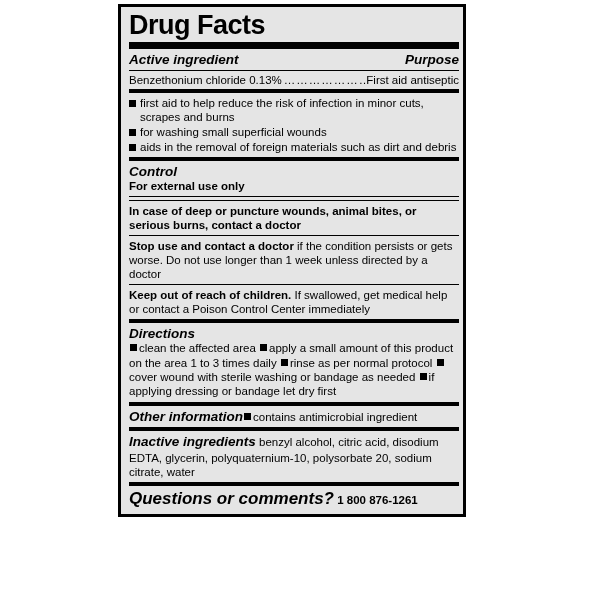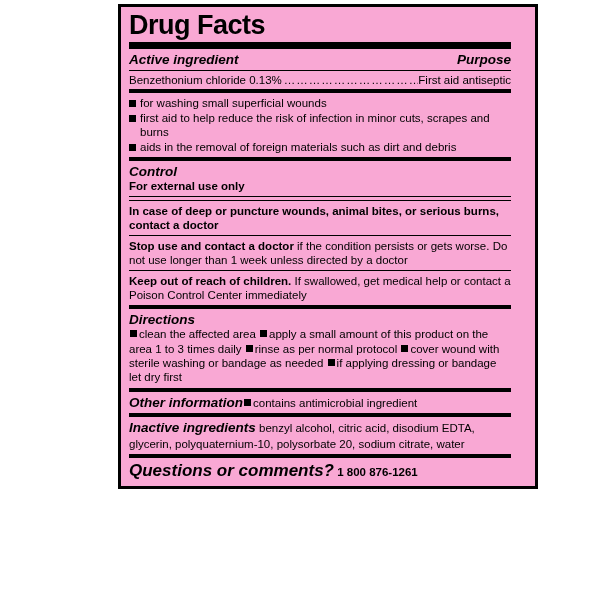--- a/index.html
+++ b/index.html
@@ -7,25 +7,25 @@
     padding: 0;
     background: #ffffff;
     width: 600px;
     height: 600px;
     font-family: "Liberation Sans", sans-serif;
   }
   #label {
     position: absolute;
     left: 118px;
     top: 4px;
-    width: 420px;
-    background: #f9a8d4;
+    width: 348px;
+    background: #e5e5e5;
     border: 3px solid #000000;
     box-sizing: border-box;
-    padding: 4px 24px 4px 8px;
+    padding: 4px 4px 4px 8px;
   }
   .title {
     font-size: 27px;
     font-weight: bold;
     letter-spacing: -0.5px;
     line-height: 1.0;
     margin: 1px 0 3px 0;
     font-family: "Liberation Sans", sans-serif;
   }
   .rule-thick {
@@ -147,22 +147,22 @@
       <span class="ai-left">Benzethonium chloride 0.13%</span>
       <span class="dots">……………………………………………………</span>
       <span class="ai-right">First aid antiseptic</span>
     </div>
   </div>
 
   <div class="rule-med"></div>
 
   <div class="sec">
     <ul class="bullets">
+      <li>first aid to help reduce the risk of infection in minor cuts, scrapes and burns</li>
       <li>for washing small superficial wounds</li>
-      <li>first aid to help reduce the risk of infection in minor cuts, scrapes and burns</li>
       <li>aids in the removal of foreign materials such as dirt and debris</li>
     </ul>
   </div>
 
   <div class="rule-med"></div>
 
   <div class="sec">
     <div class="hdr">Control</div>
     <div class="body-txt bold">For external use only</div>
 

